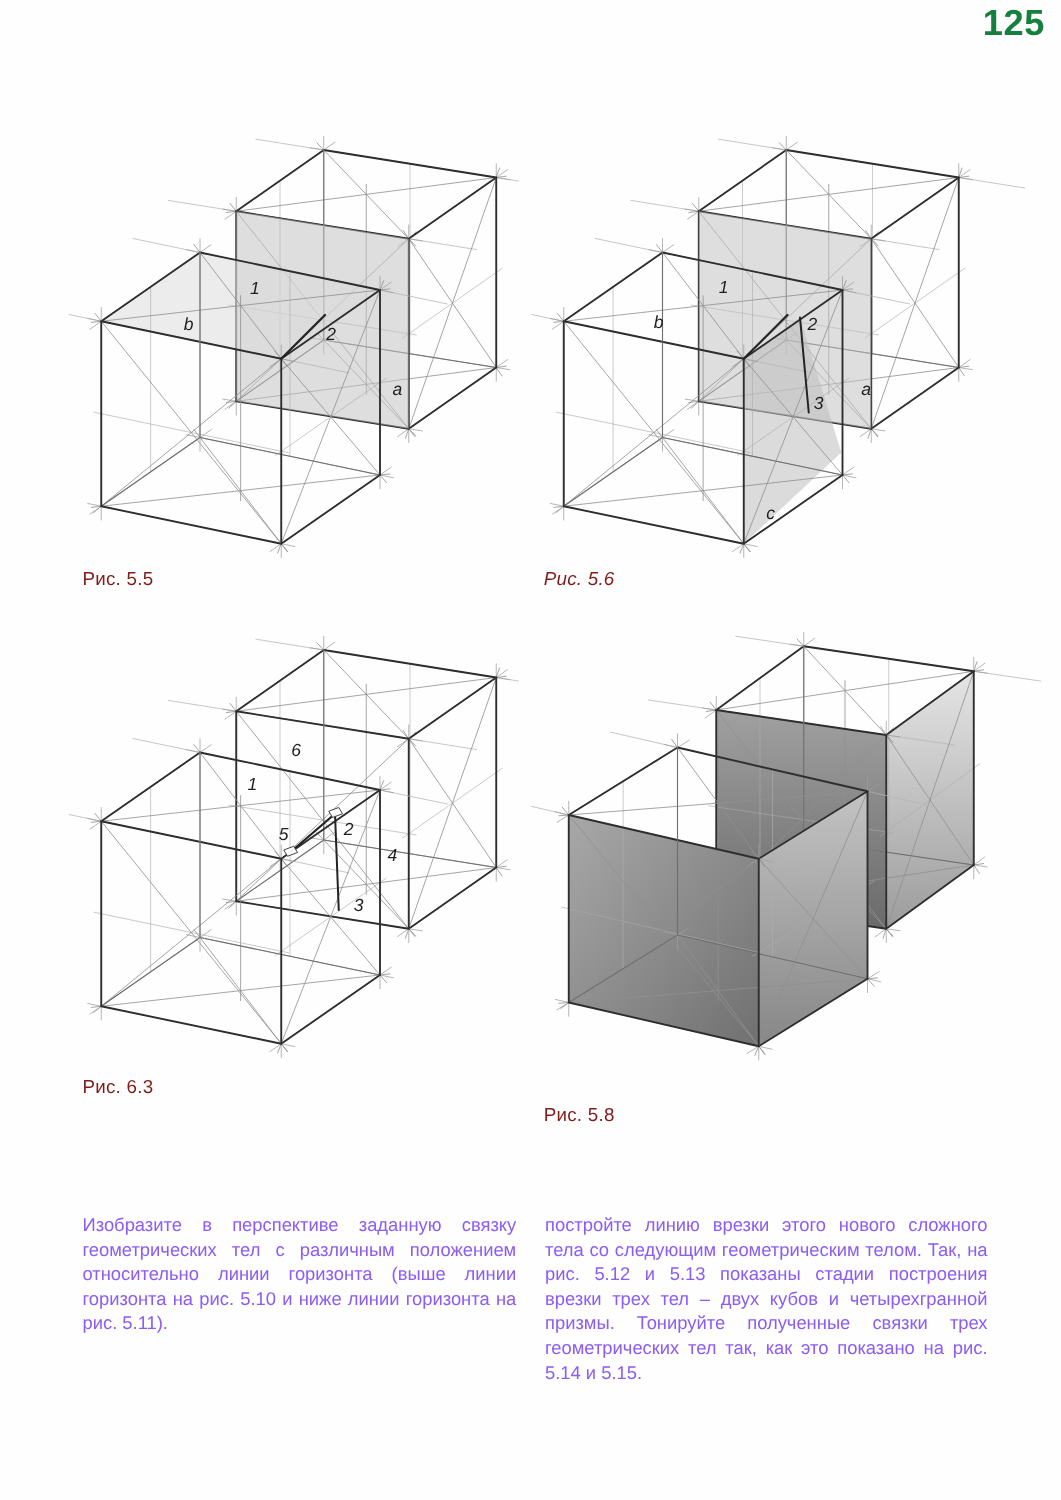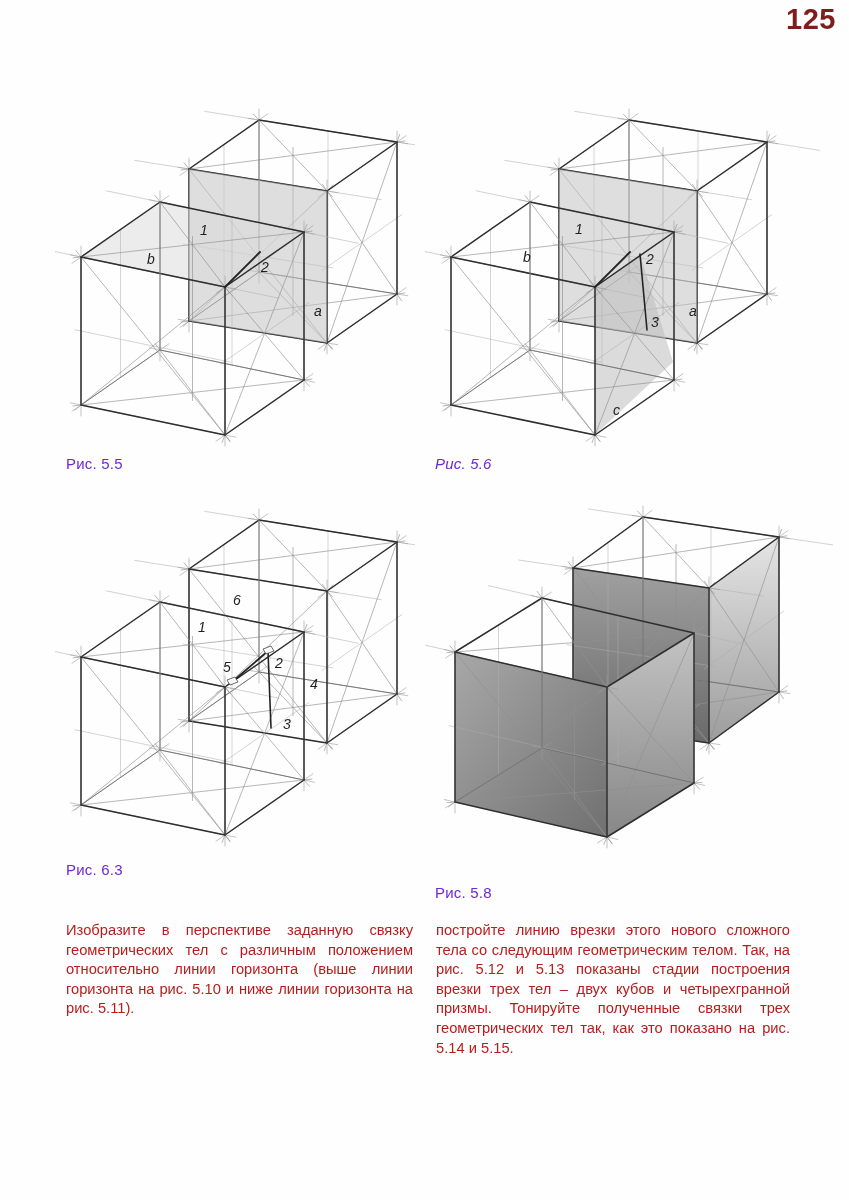--- a/index.html
+++ b/index.html
@@ -2,30 +2,30 @@
 <html><head>
 <meta charset="utf-8">
 <style>
   html,body{margin:0;padding:0;background:#ffffff;}
   .page{
     position:relative;width:849px;height:1200px;background:#fefefe;
     overflow:hidden;font-family:"Liberation Sans",sans-serif;
   }
   .pagenum{
     position:absolute;top:3px;right:13px;
-    font-size:29px;font-weight:700;color:#7f1d1d;letter-spacing:.5px;
+    font-size:29px;font-weight:700;color:#15803d;letter-spacing:.5px;
   }
   .fig{position:absolute;}
   .fig svg{display:block;}
   .caption{
-    position:absolute;font-size:15px;color:#6d28d9;letter-spacing:.2px;
+    position:absolute;font-size:15px;color:#7f1d1d;letter-spacing:.2px;
   }
   .col{
-    position:absolute;top:921px;text-align:justify;
-    font-size:14.7px;line-height:19.6px;color:#b91c1c;
+    position:absolute;top:972px;text-align:justify;
+    font-size:14.7px;line-height:19.6px;color:#8b5cf6;
   }
   #colL{left:66px;width:347px;}
   #colR{left:436px;width:354px;}
   .col p{margin:0;}
   .col p.ind{text-indent:21px;}
   .it{}
   .pt-label{font-family:"Liberation Sans",sans-serif;font-style:italic;font-size:14px;fill:#1f1f1f;}
 </style>
 </head>
 <body>

